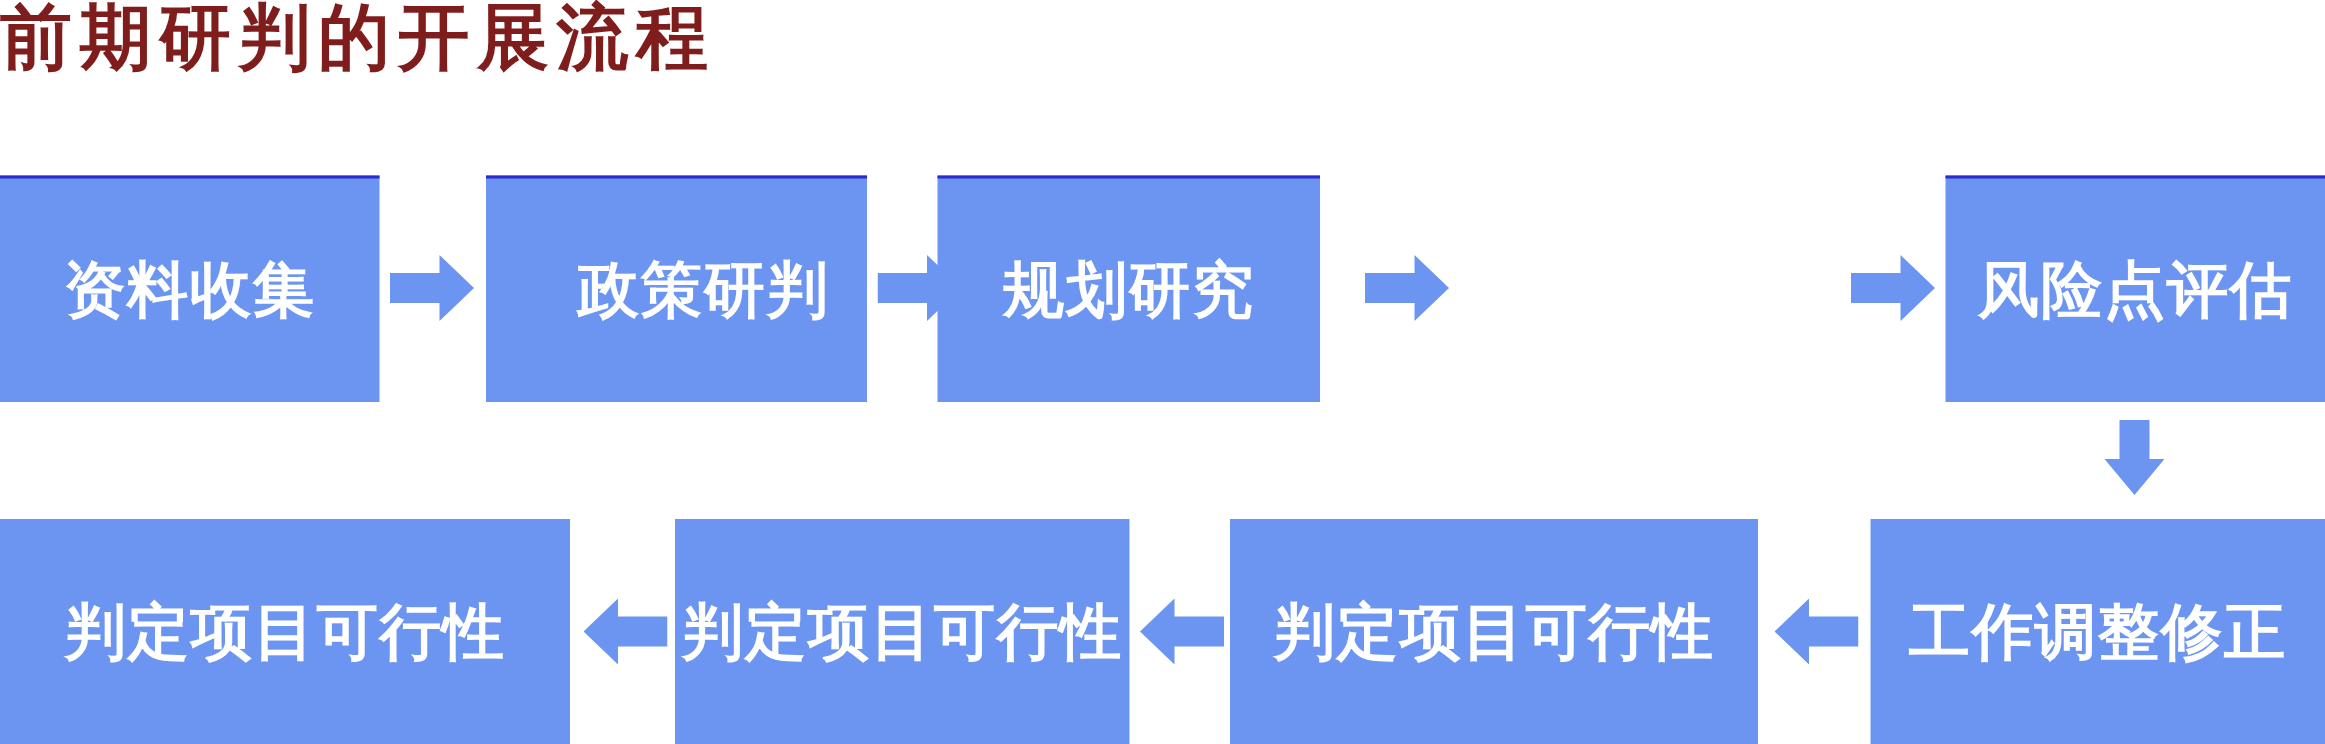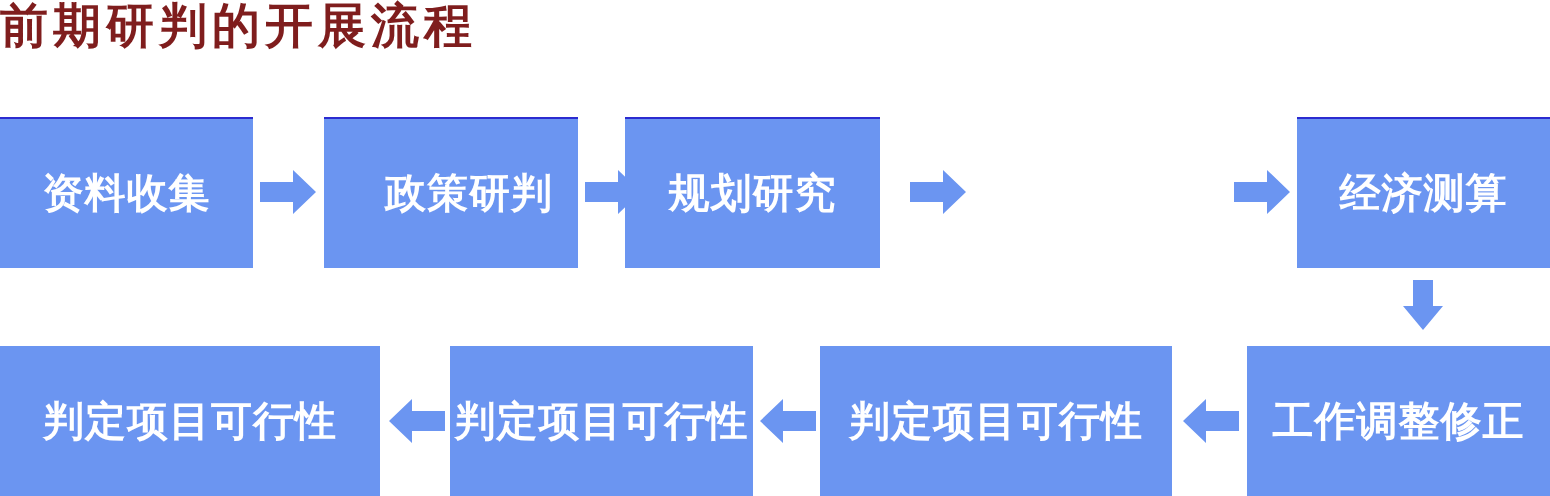--- a/index.html
+++ b/index.html
@@ -68,21 +68,21 @@
   <div class="flow-box top-row" style="left:0; width:253px;">
     <span>资料收集</span>
   </div>
   <div class="flow-box top-row" style="left:324px; width:254px;padding-left:36px;">
     <span>政策研判</span>
   </div>
   <div class="flow-box top-row" style="left:625px; width:255px;">
     <span>规划研究</span>
   </div>
   <div class="flow-box top-row" style="left:1297px; width:253px;">
-    <span>经济测算</span>
+    <span>风险点评估</span>
   </div>
 
   <div class="arrow" style="left:260px; top:170px;">
     <svg width="56" height="44" viewBox="0 0 56 44">
         <polygon class="arrow-fill" points="0,12 33,12 33,0 56,22 33,44 33,32 0,32"></polygon>
       </svg>
   </div>
   <div class="arrow" style="left:585px; top:170px;">
     <svg width="56" height="44" viewBox="0 0 56 44">
         <polygon class="arrow-fill" points="0,12 33,12 33,0 56,22 33,44 33,32 0,32"></polygon>

